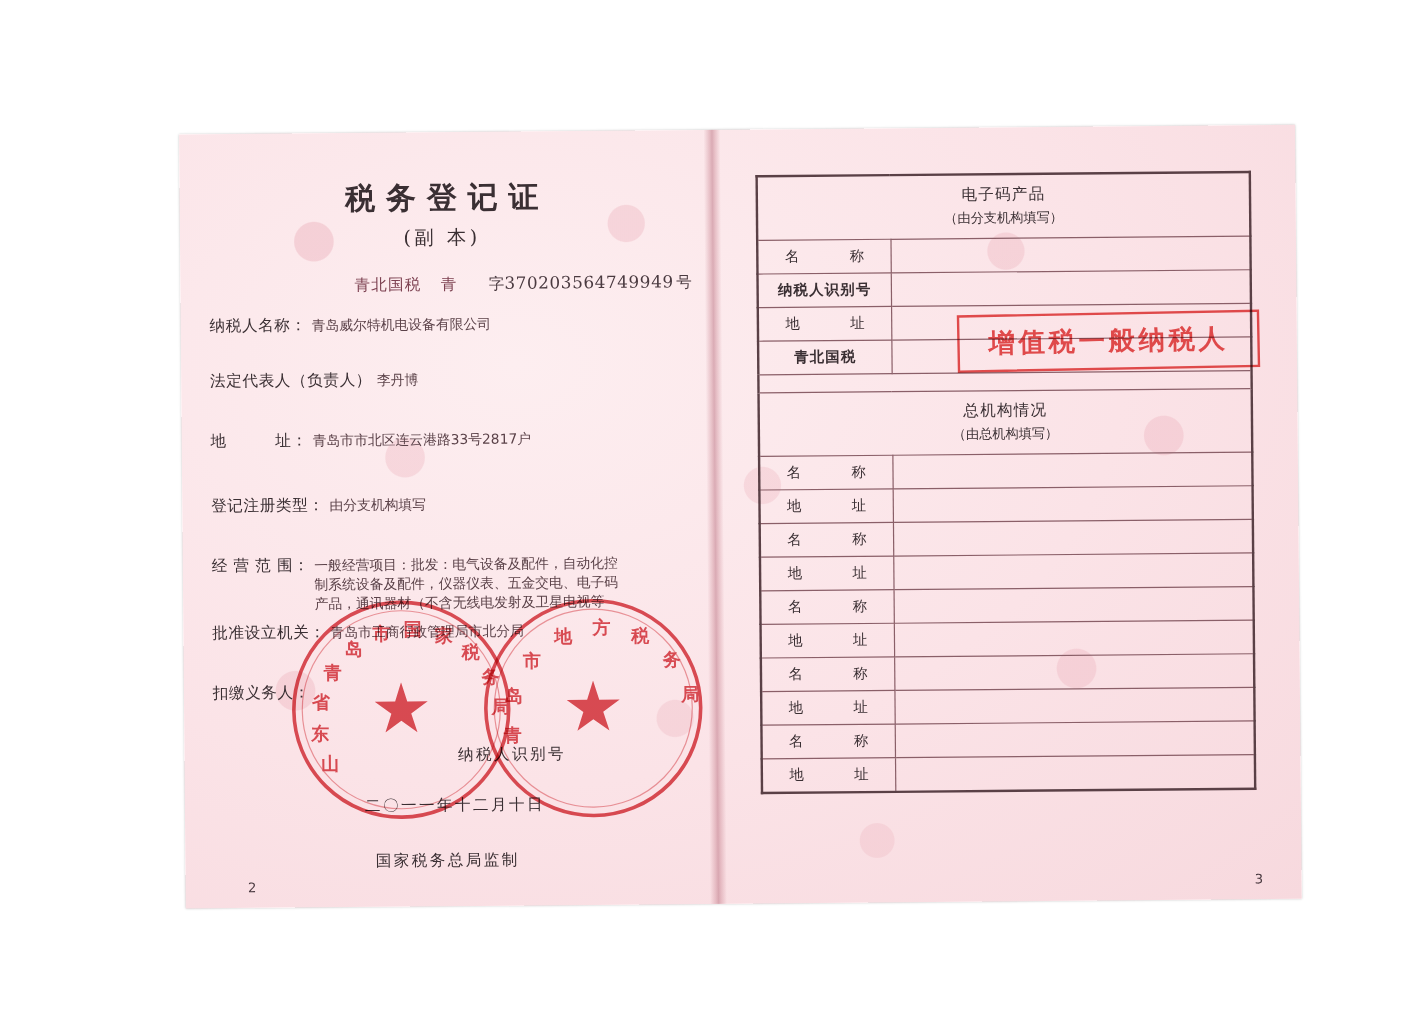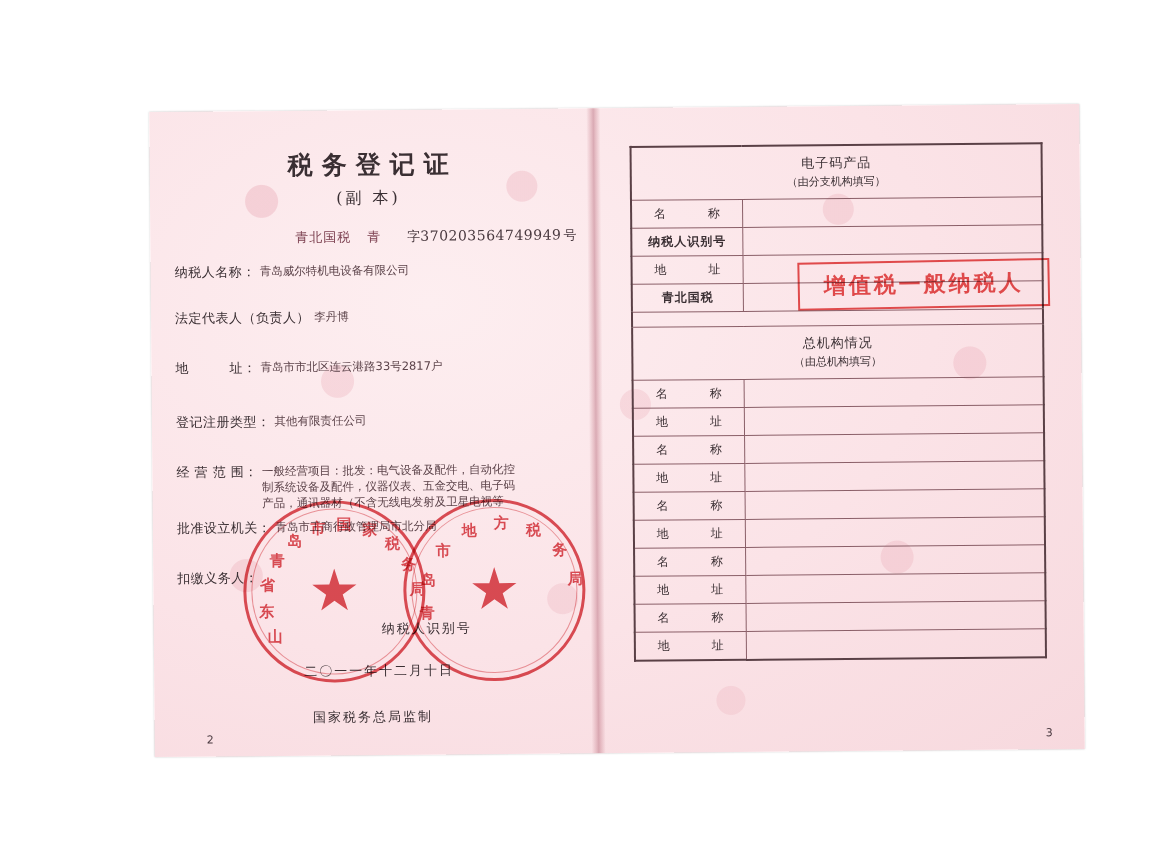--- a/index.html
+++ b/index.html
@@ -320,21 +320,21 @@
         <span class="val">李丹博</span>
       </div>
 
       <div class="field f-addr">
         <span class="lab">地　　　址：</span>
         <span class="val">青岛市市北区连云港路33号2817户</span>
       </div>
 
       <div class="field f-regtype">
         <span class="lab">登记注册类型：</span>
-        <span class="val">其他有限责任公司</span>
+        <span class="val">由分支机构填写</span>
       </div>
 
       <div class="field f-scope">
         <span class="lab">经 营 范 围：</span>
         <span class="val multi">一般经营项目：批发：电气设备及配件，自动化控制系统设备及配件，仪器仪表、五金交电、电子码产品，通讯器材（不含无线电发射及卫星电视等</span>
       </div>
 
       <div class="field f-approve">
         <span class="lab">批准设立机关：</span>
         <span class="val">青岛市工商行政管理局市北分局</span>

